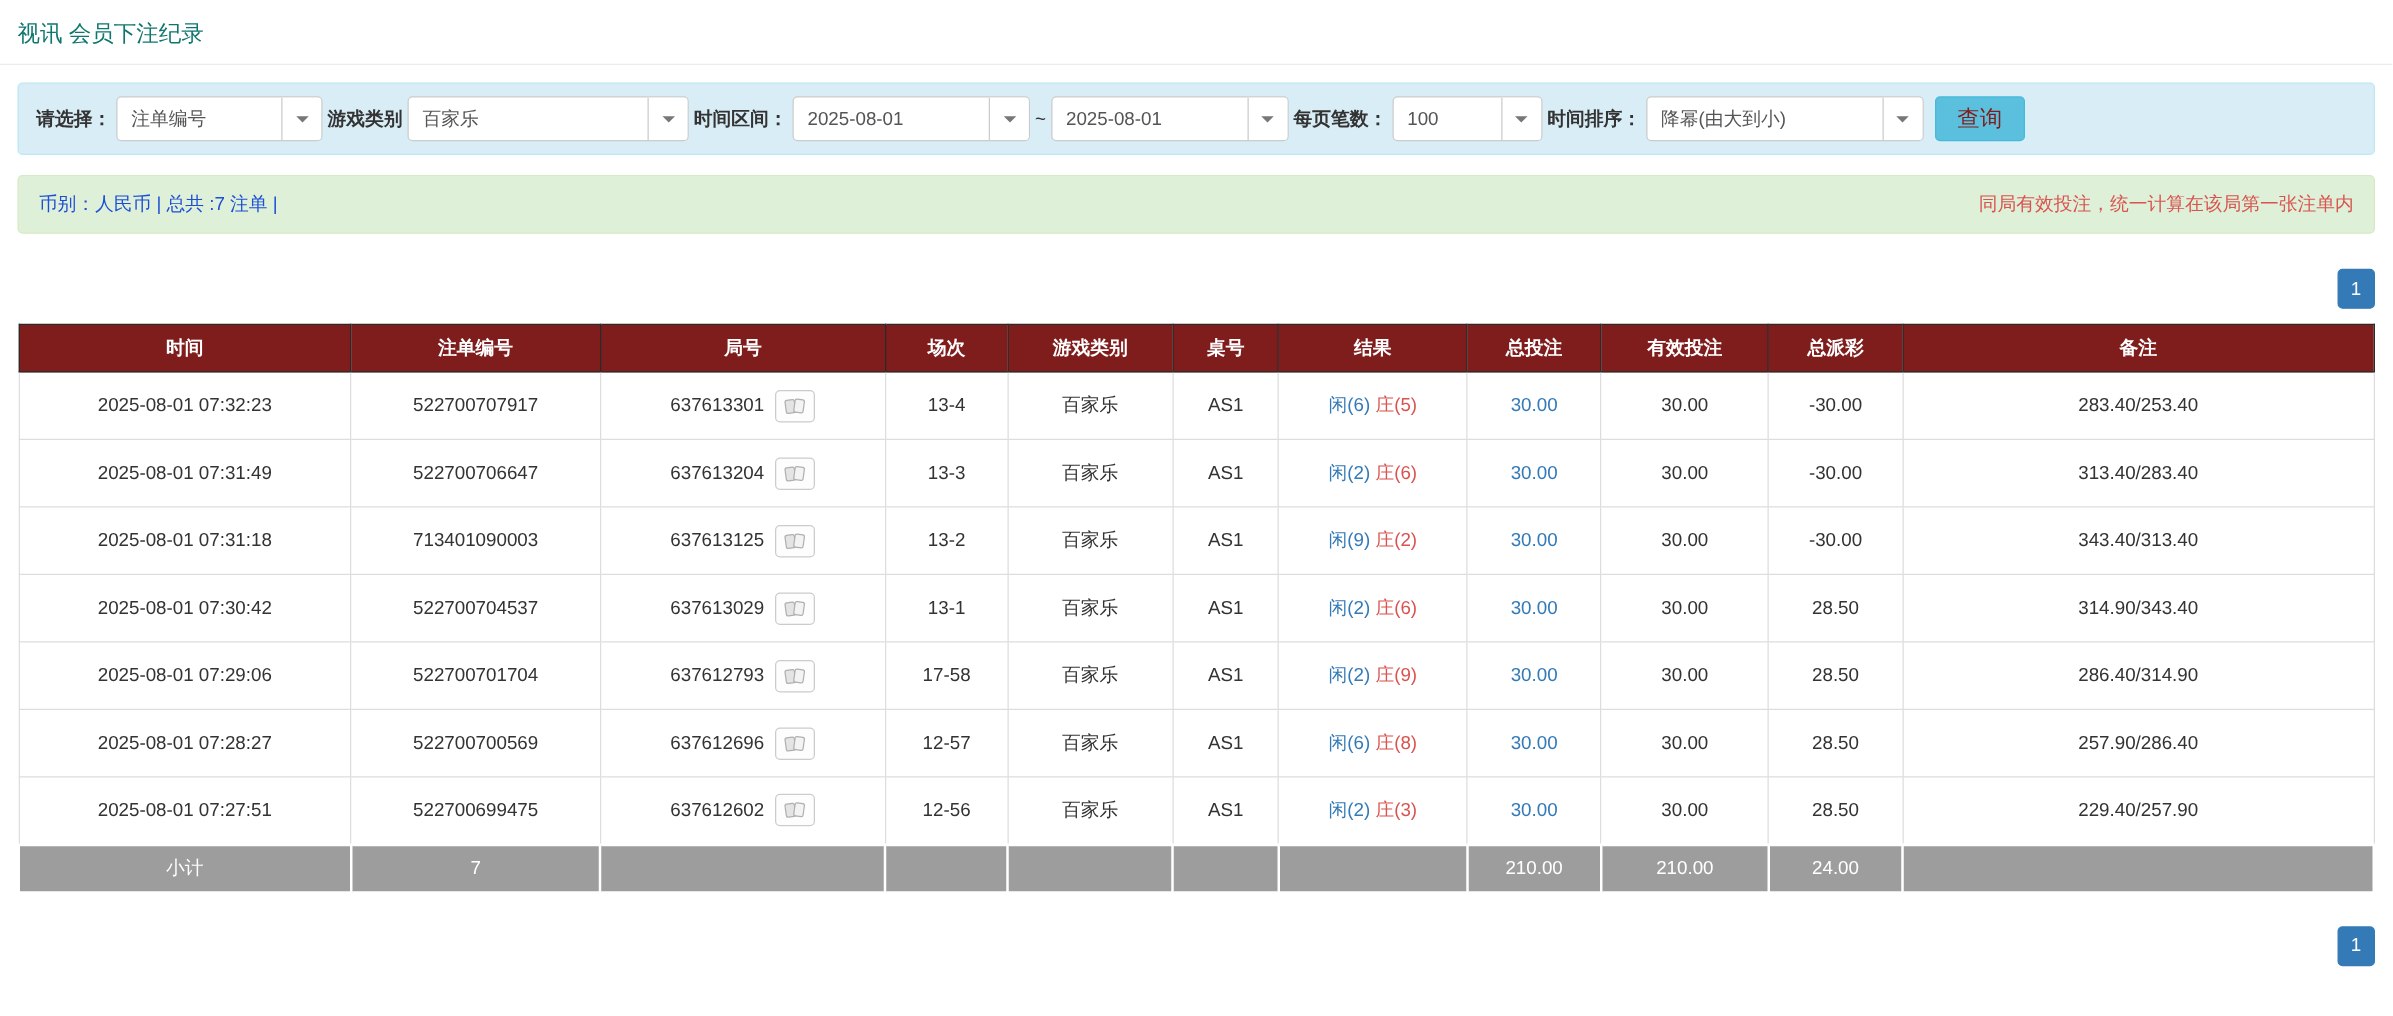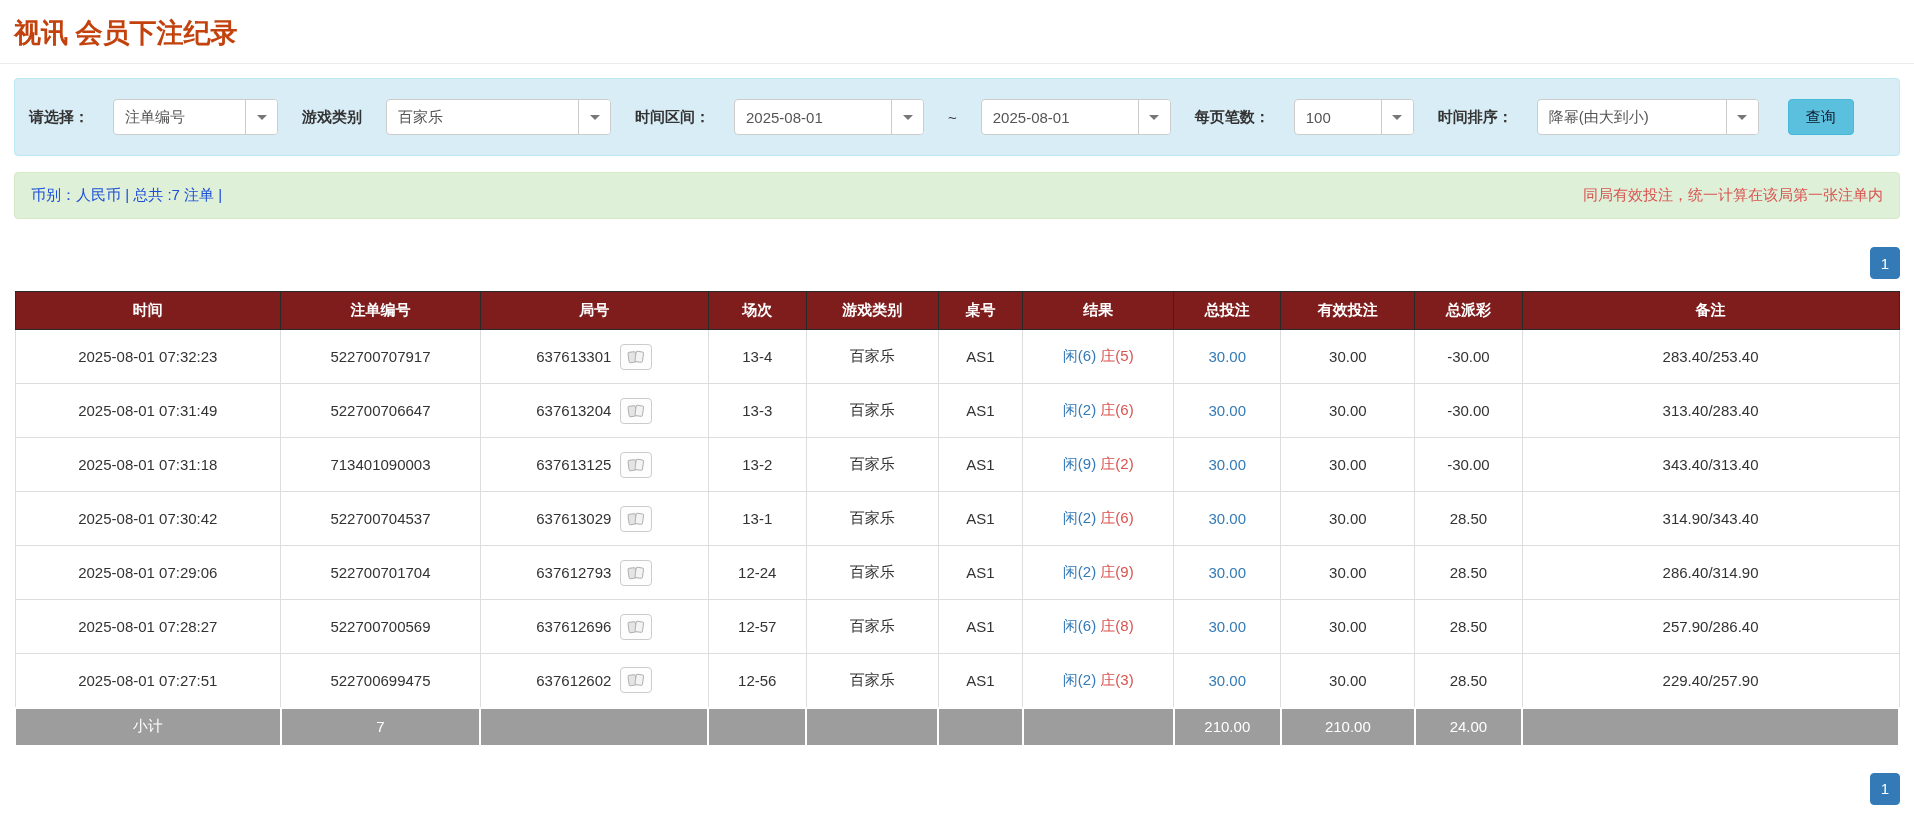--- a/index.html
+++ b/index.html
@@ -5,27 +5,27 @@
   * { box-sizing: border-box; margin: 0; padding: 0; }
   html, body { background: #fff; }
   body {
     width: 1914px; min-height: 813px;
     font-family: "Liberation Sans", "DejaVu Sans", sans-serif;
     color: #333; overflow: hidden;
   }
   .page { width: 100%; }
 
   .title-wrap { padding: 15px 14px 12px; border-bottom: 1px solid #ececec; }
-  .page-title { font-size: 27px; font-weight: 700; color: #c2410c; }
+  .page-title { font-size: 18px; font-weight: 400; color: #0f766e; }
 
   
   .filter-bar {
-    margin: 14px; padding: 20px 14px;
+    margin: 14px; padding: 10px 14px;
     background: #d9edf7; border: 1px solid #bce8f1; border-radius: 4px;
-    display: flex; align-items: center; gap: 24px; flex-wrap: nowrap;
+    display: flex; align-items: center; gap: 4px; flex-wrap: nowrap;
   }
   .filter-label { font-size: 15px; font-weight: 700; color: #333; white-space: nowrap; }
   .combo {
     display: flex; align-items: stretch; height: 36px;
     background: #fff; border: 1px solid #ccc; border-radius: 4px; overflow: hidden;
     flex: 0 0 auto;
   }
   .combo-value {
     display: flex; align-items: center; flex: 1;
     padding: 0 11px; font-size: 15px; color: #555; white-space: nowrap; overflow: hidden;
@@ -41,21 +41,21 @@
   }
   .w-query { width: 165px; }
   .w-game  { width: 225px; }
   .w-date  { width: 190px; }
   .w-size  { width: 120px; }
   .w-sort  { width: 222px; }
   .tilde { font-size: 15px; color: #333; }
   .btn-search {
     height: 36px; padding: 0 17px; margin-left: 5px;
     background: #5bc0de; border: 1px solid #46b8da; border-radius: 4px;
-    color: #0f172a; font-size: 15px; cursor: pointer;
+    color: #7f1d1d; font-size: 18px; cursor: pointer;
     font-family: "Liberation Sans", "DejaVu Sans", sans-serif;
   }
 
   
   .summary-bar {
     margin: 16px 14px 0; padding: 13px 16px;
     background: #dff0d8; border: 1px solid #d6e9c6; border-radius: 4px;
     display: flex; justify-content: space-between; align-items: center;
     font-size: 15px;
   }
@@ -326,21 +326,21 @@
       <span class="round-wrap">
         <span>637612793</span>
         <span class="cards-btn">
           <svg width="20" height="16" viewBox="0 0 20 16" aria-hidden="true">
             <rect x="2.5" y="3" width="7.5" height="10.5" rx="1.5" fill="#e4e4e4" stroke="#b0b0b0" transform="rotate(-8 6 8)"></rect>
             <rect x="9.5" y="2.5" width="7.5" height="10.5" rx="1.5" fill="#f3f3f3" stroke="#b0b0b0" transform="rotate(8 13 8)"></rect>
           </svg>
         </span>
       </span>
     </td>
-    <td>12-24</td>
+    <td>17-58</td>
     <td>百家乐</td>
     <td>AS1</td>
     <td>
       <span class="player">闲(2)</span>
       <span class="banker">庄(9)</span>
     </td>
     <td>
       <a class="bet-link" href="#">30.00</a>
     </td>
     <td>30.00</td>

